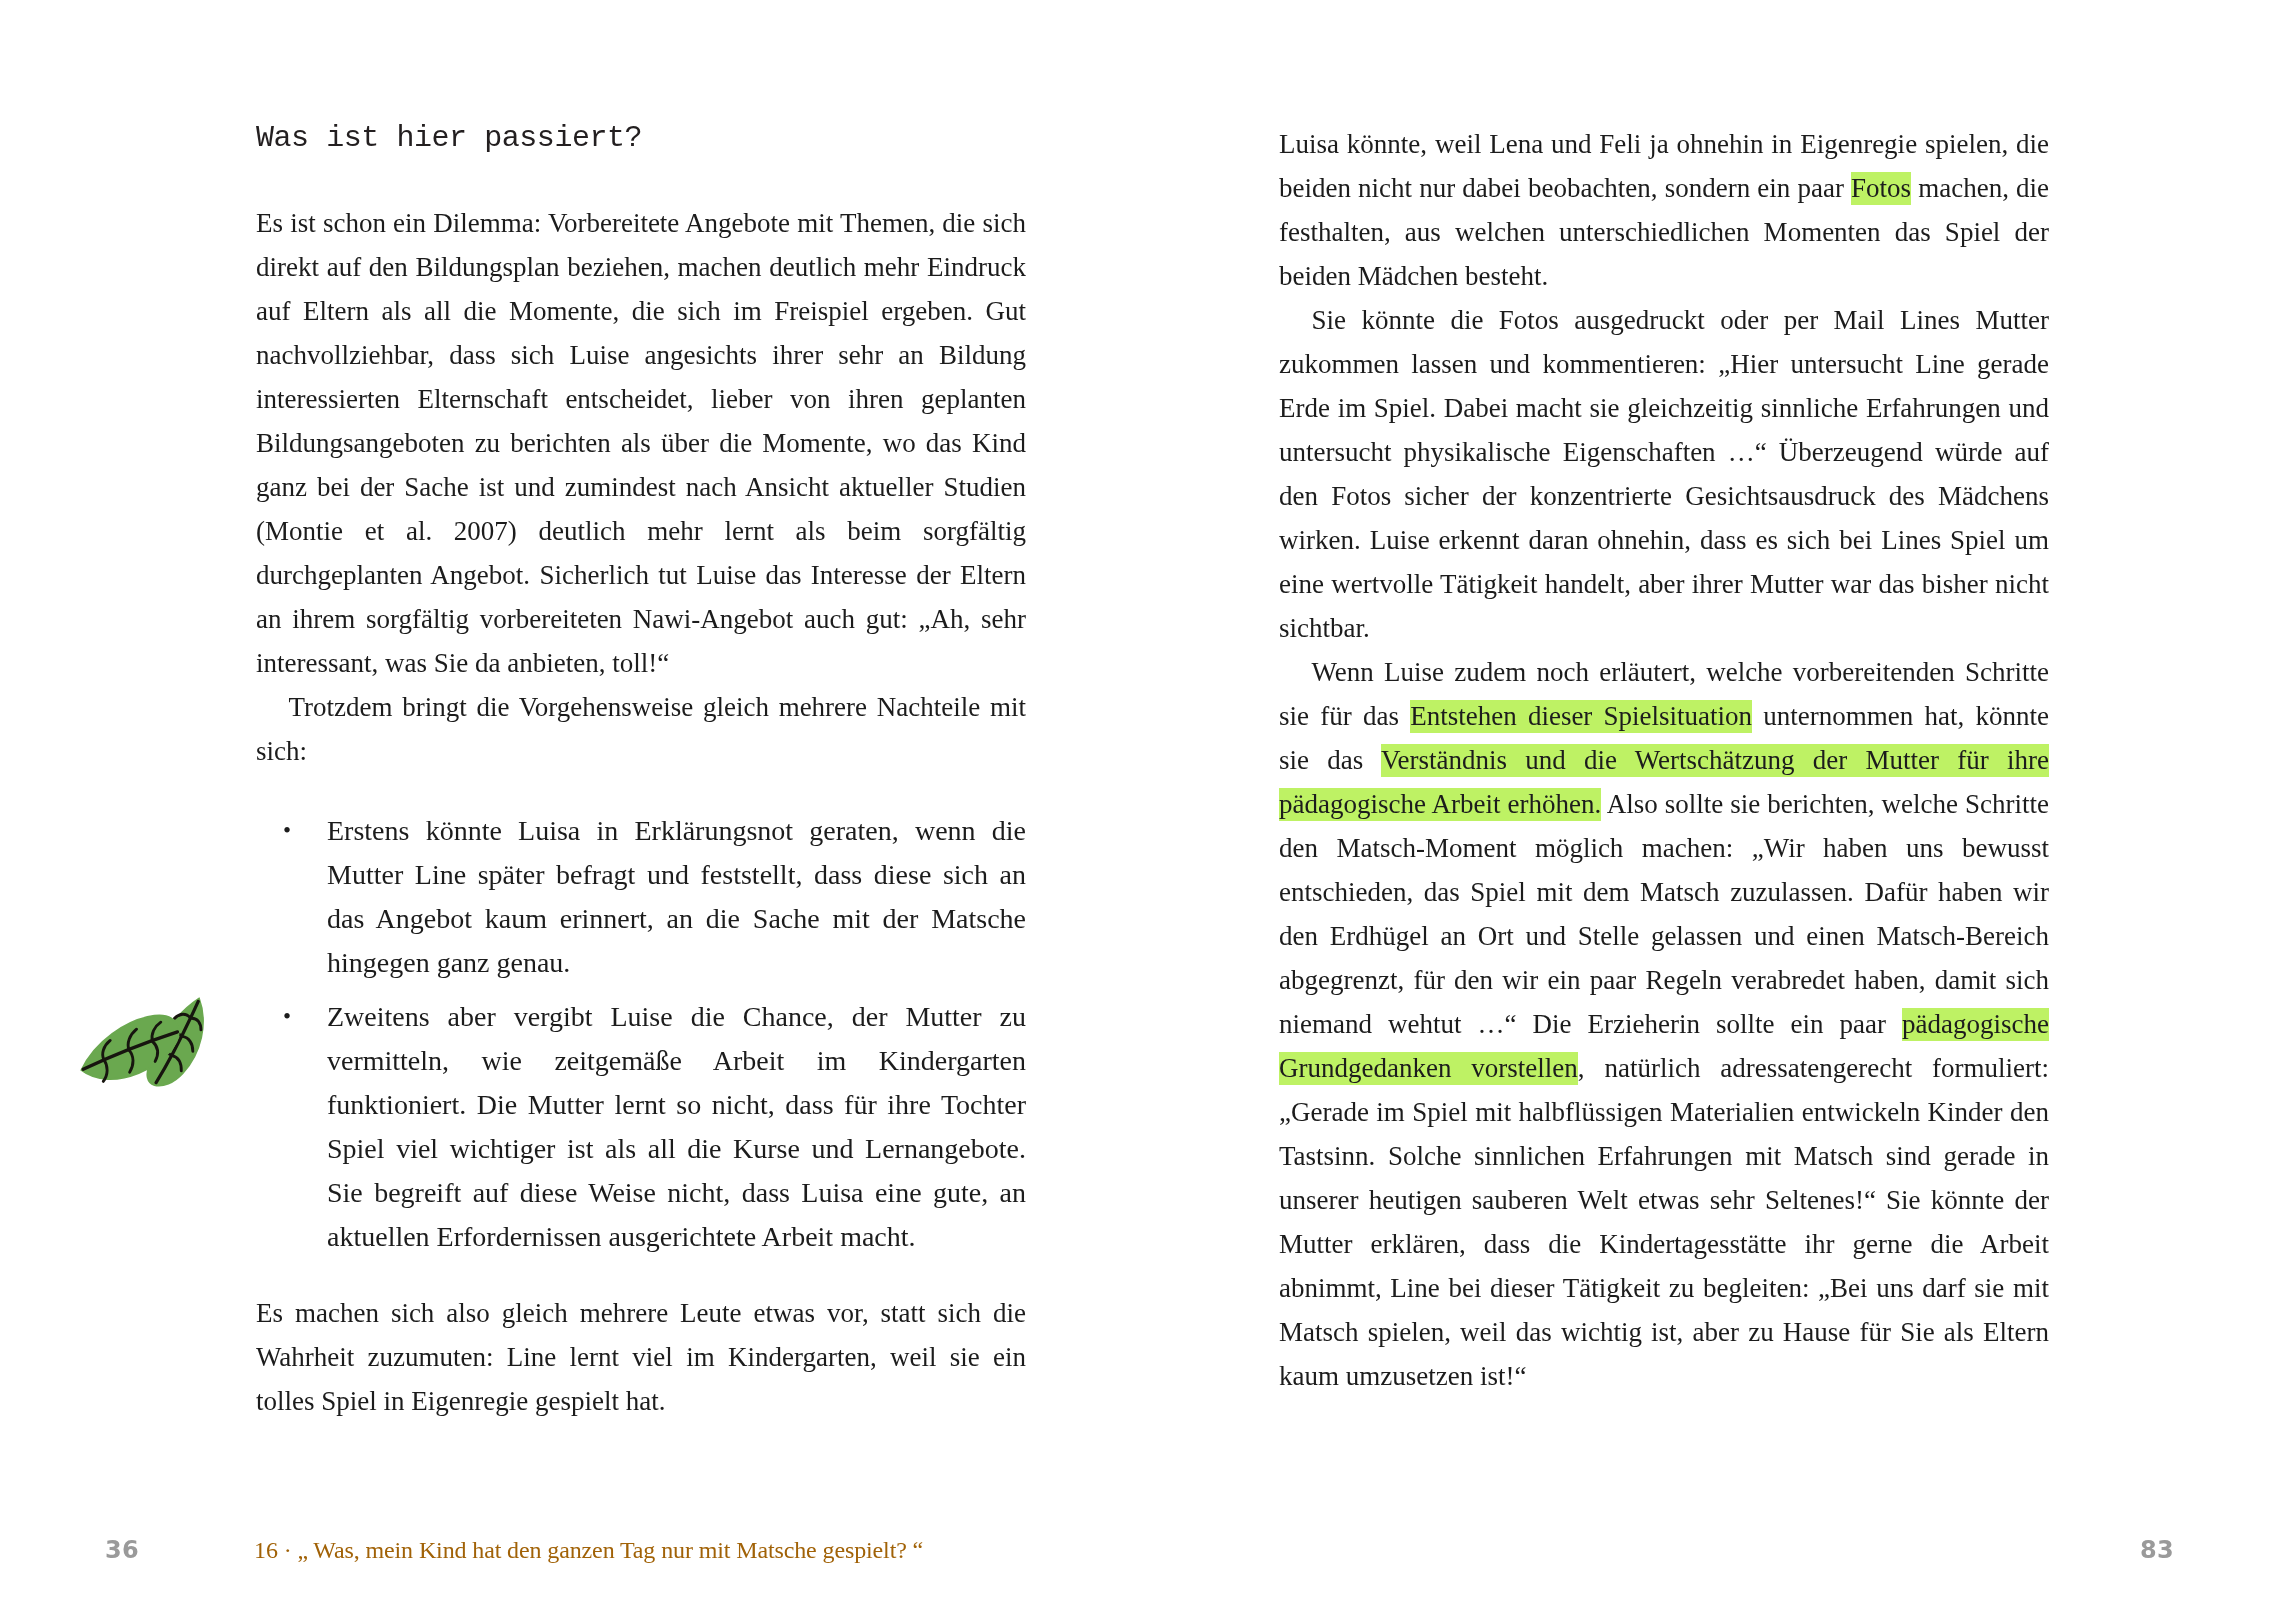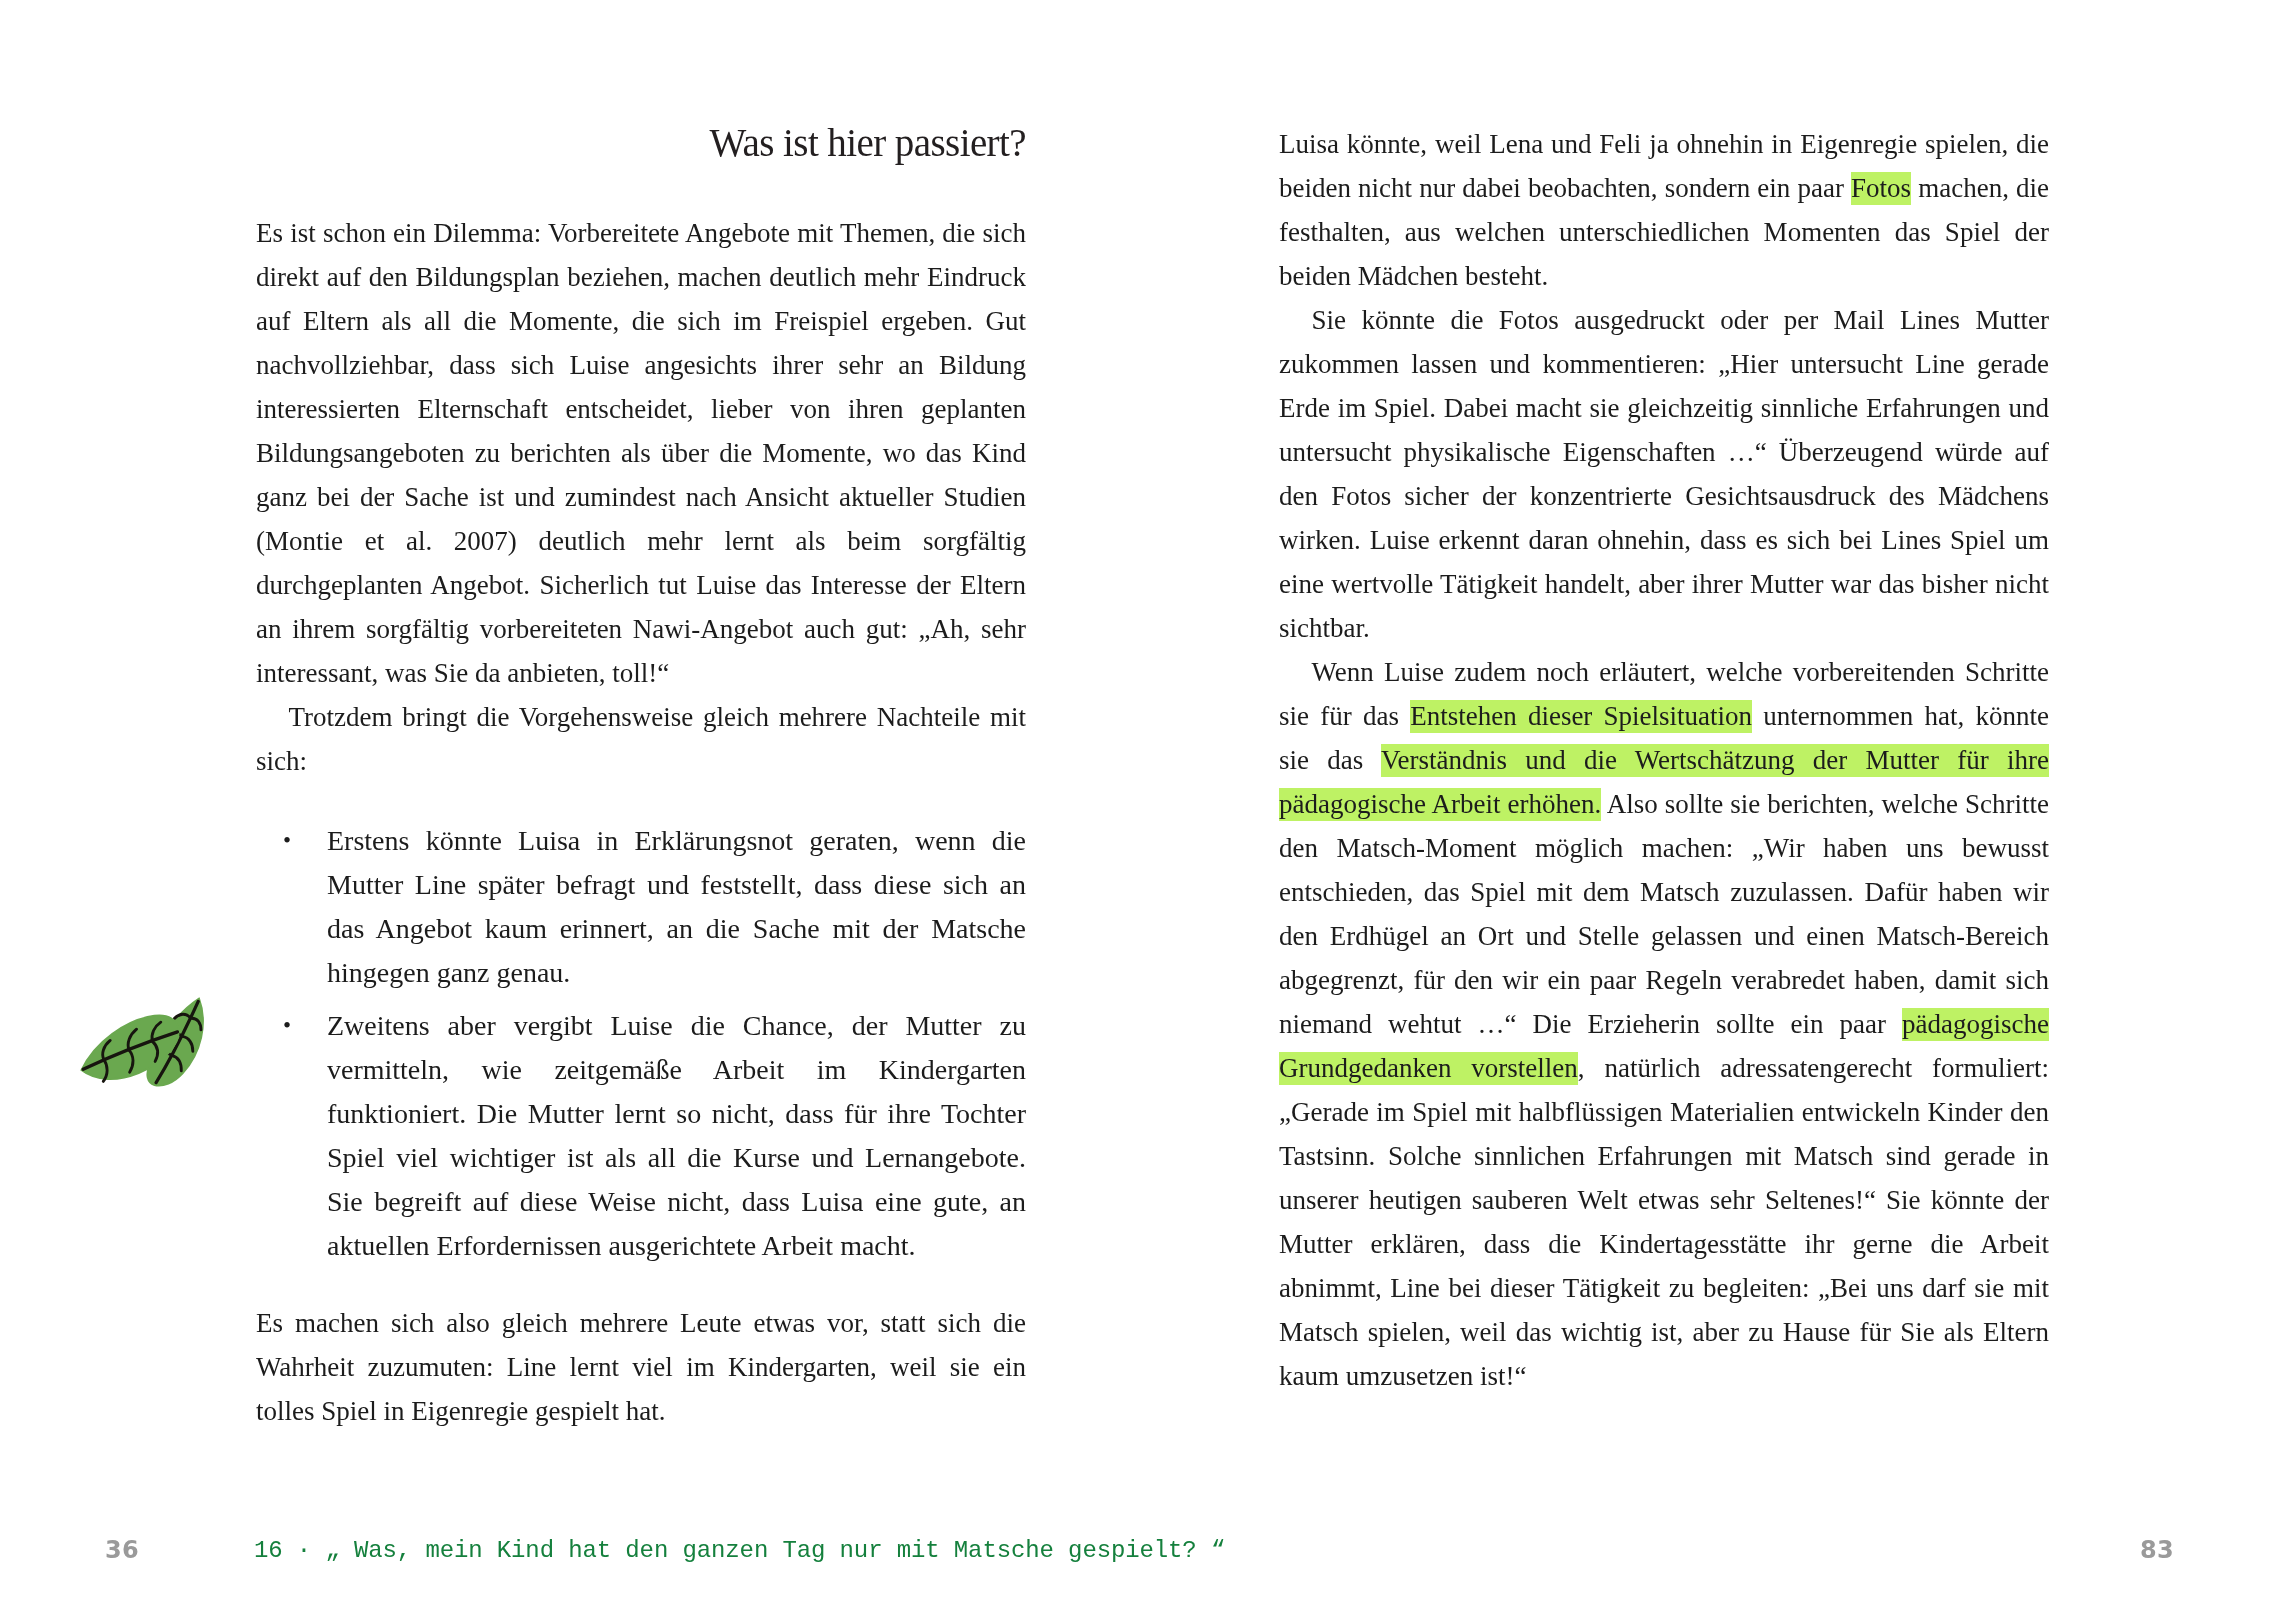--- a/index.html
+++ b/index.html
@@ -39,28 +39,27 @@
   .column {
     position: absolute;
     top: 122px;
     width: 770px;
   }
   .page-left  .column { left: 256px; }
   .page-right .column { left: 132px; }
 
   h2.section-heading {
     margin: 0 0 46px 0;
-    font-family: Liberation Serif, serif;
+    font-family: Liberation Mono, monospace;
     font-weight: 400;
-    font-size: 39px;
+    font-size: 30px;
     line-height: 1.1;
     letter-spacing: -0.015em;
     color: #231f20;
     white-space: nowrap;
-    text-align: right;
   }
 
   p.body {
     margin: 0;
     font-size: 27px;
     line-height: 44px;
     text-align: justify;
     text-justify: inter-word;
     hyphens: manual;
     color: #1c1c1c;
@@ -117,24 +116,24 @@
     color: #9a9a9a;
     letter-spacing: 0.01em;
   }
   .page-left .folio  { left: 105px; }
   .page-right .folio { right: 120px; }
 
   .running-title {
     position: absolute;
     bottom: 55px;
     left: 254px;
-    font-family: Liberation Mono, monospace;
+    font-family: Liberation Serif, serif;
     font-size: 24px;
     font-weight: 400;
-    color: #15803d;
+    color: #a16207;
     white-space: nowrap;
     letter-spacing: -0.005em;
   }
 
   
   .leaves {
     position: absolute;
     left: 59px;
     top: 983px;
     width: 191px;

